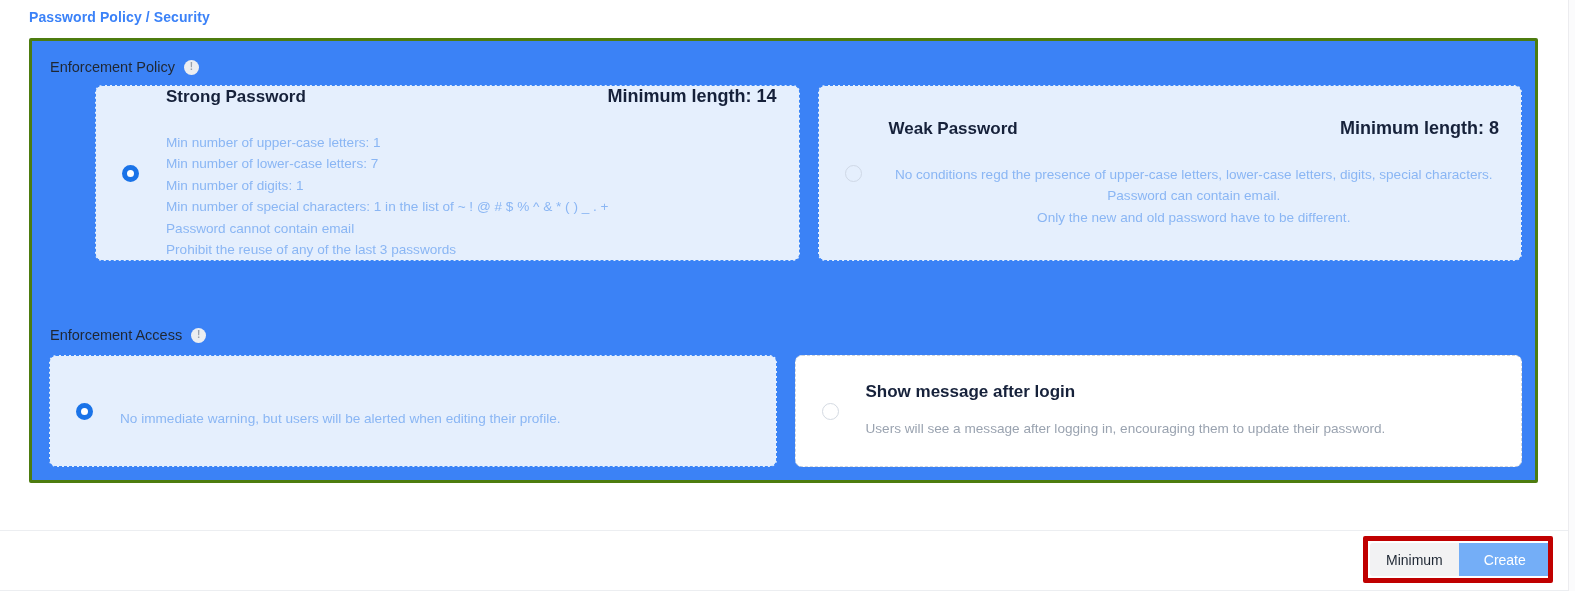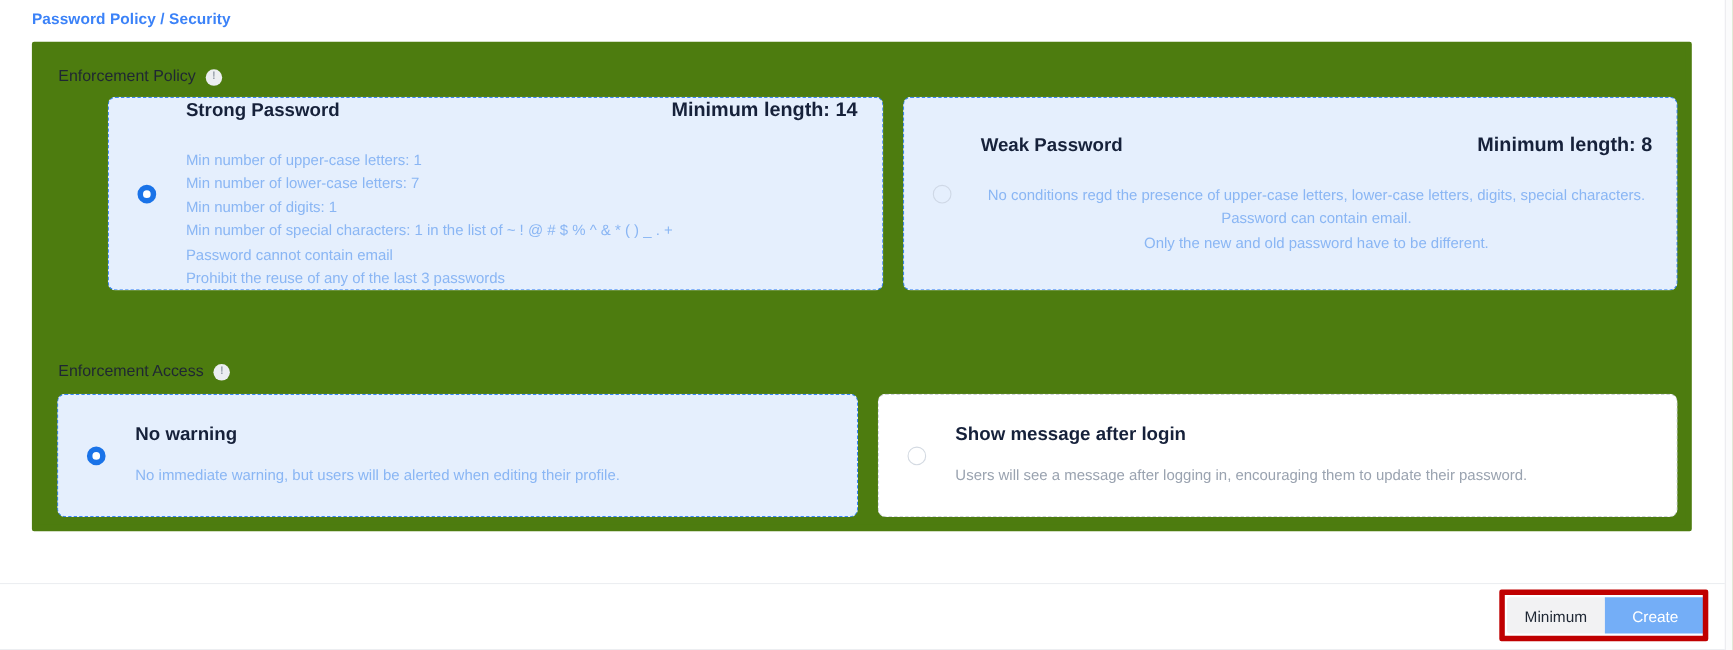--- a/index.html
+++ b/index.html
@@ -44,22 +44,22 @@
     white-space: nowrap;
   }
 
   
   .panel {
     position: absolute;
     left: 29px;
     top: 38px;
     width: 1509px;
     height: 445px;
-    background: #4d7c0f;
-    border: 6px solid #4d7c0f;
+    background: #3b82f6;
+    border: 3px solid #4d7c0f;
     border-radius: 2px;
   }
 
   
   .section-head {
     display: flex;
     align-items: center;
     gap: 9px;
   }
   .section-head .label {
@@ -268,23 +268,20 @@
     <div class="section-head head-enforcement-access">
       <span class="label">Enforcement Access</span>
       <span class="info-icon">!</span>
     </div>
 
     <div class="card-row row-access">
 
       <div class="option-card selected">
         <span class="radio"></span>
         <div class="card-body">
-          <div class="card-titlebar">
-            <span class="card-title">No warning</span>
-          </div>
           <div class="card-lines">
             <div class="card-line">No immediate warning, but users will be alerted when editing their profile.</div>
           </div>
         </div>
       </div>
 
       <div class="option-card">
         <span class="radio"></span>
         <div class="card-body">
           <div class="card-titlebar">

